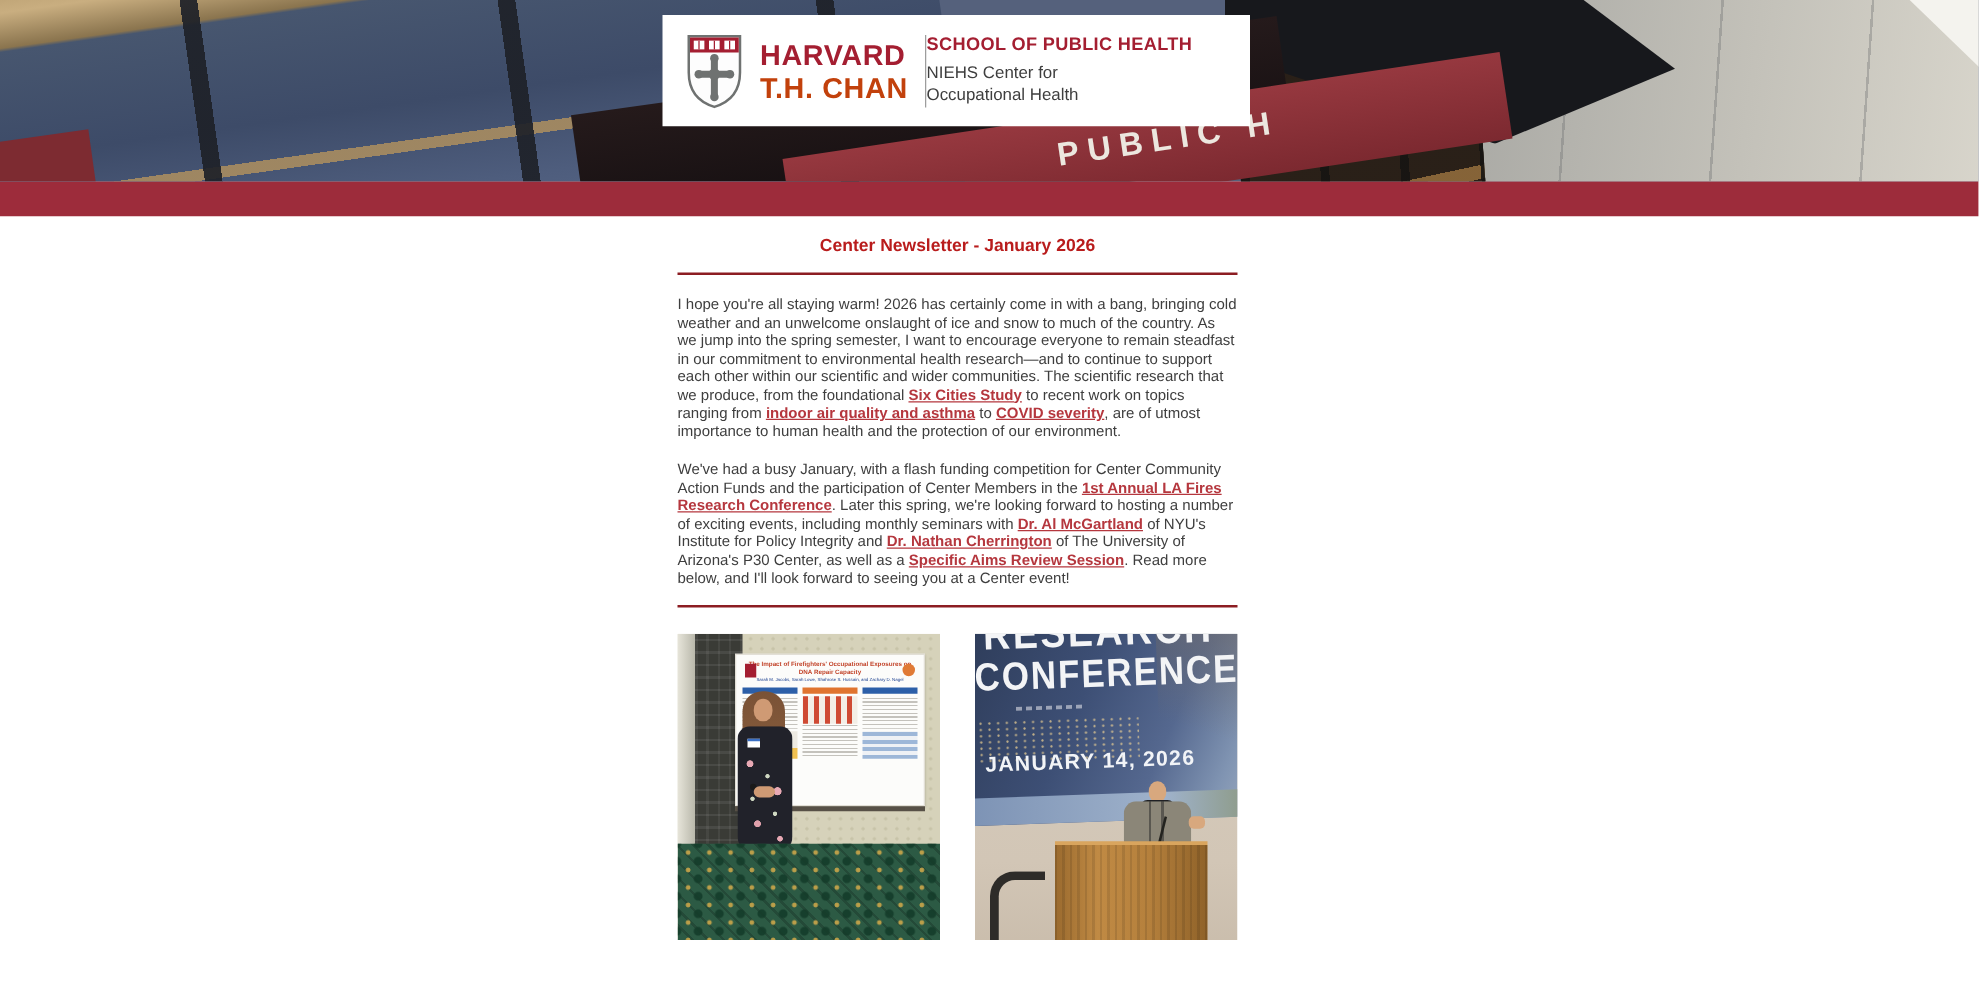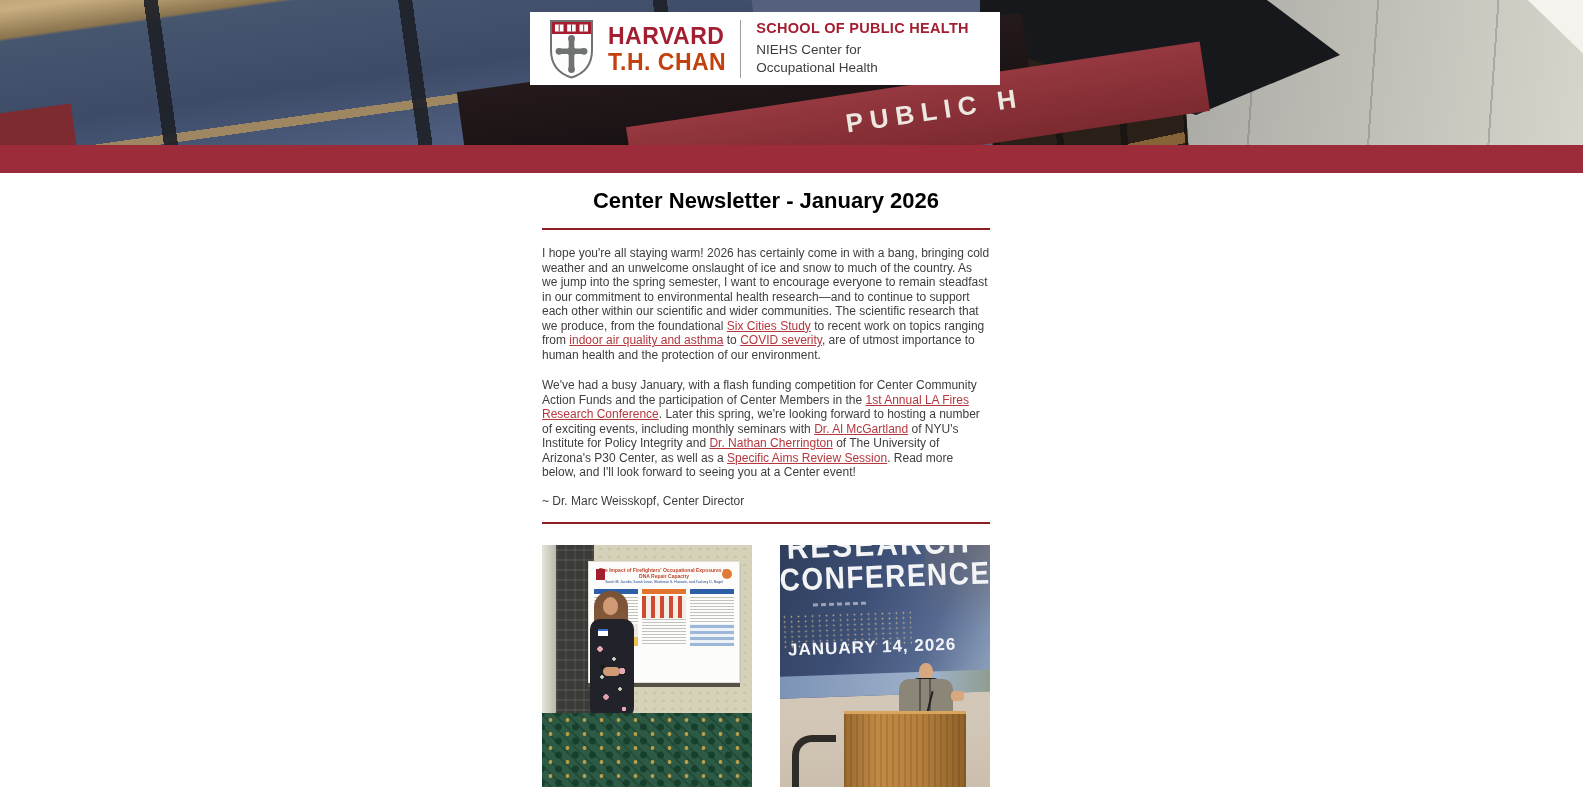--- a/index.html
+++ b/index.html
@@ -35,37 +35,37 @@
     background:linear-gradient(180deg,#251a1b,#120d0f); }
   .banner-red { left:628px; top:84px; width:580px; height:70px; transform:rotate(-8.5deg);
     background:linear-gradient(180deg,#96383f,#7c2930); }
   .banner-red .banner-text { display:block; padding:14px 0 0 218px; font-size:26px; font-weight:bold;
     letter-spacing:7px; color:#ece7df; white-space:nowrap; }
 
   
   .maroon-bar { width:100%; height:28px; background:#9d2c3b; }
 
   
-  .logo-card { position:absolute; left:530px; top:12px; width:470px; height:73px; background:#ffffff;
+  .logo-card { position:absolute; left:530px; top:12px; width:470px; height:89px; background:#ffffff;
     z-index:10; display:flex; align-items:center; padding-left:18px; }
   .shield { width:47px; height:62px; flex:0 0 auto; }
   .wordmark { margin-left:13px; line-height:26px; font-weight:bold; font-size:23px; letter-spacing:0.5px; white-space:nowrap; }
   .wordmark .wm1 { color:#a41e31; }
   .wordmark .wm2 { color:#c2410c; }
   .logo-divider { width:1px; height:58px; background:#9d9d9d; margin-left:14px; }
-  .logo-right { margin-left:15px; }
+  .logo-right { }
   .school-name { color:#a41e31; font-weight:bold; font-size:14.5px; letter-spacing:0.3px; white-space:nowrap; }
   .center-name { color:#3e3e3e; font-size:13.5px; line-height:18px; margin-top:5px; }
 
   
   .email-col { position:relative; width:448px; margin-left:542px; padding-top:15px; }
-  .nl-title { text-align:center; font-size:22px; font-weight:bold; color:#000000; }
+  .nl-title { text-align:center; font-size:14px; font-weight:bold; color:#b91c1c; }
   .red-rule { border:none; border-top:2px solid #8c1d22; margin-top:14px; }
   .body-par { margin-top:16px; font-size:12px; line-height:14.5px; color:#3e3e3e; }
-  .inline-link { color:#b5373e; text-decoration:underline; }
+  .inline-link { color:#b5373e; text-decoration:underline;font-weight:bold; }
   .signature { margin-top:14px; font-size:12px; line-height:14.5px; color:#3e3e3e; }
 
   
   .photos { display:flex; gap:28px; margin-top:21px; height:245px; overflow:hidden; }
   .photo { position:relative; width:210px; height:260px; overflow:hidden; }
   .photo > div { position:absolute; }
 
   
   .photo-left { background-color:#d6d2ba;
     background-image:radial-gradient(circle, #c7c3a8 1px, transparent 1.6px);
@@ -209,21 +209,20 @@
         <div>Occupational Health</div>
       </div>
     </div>
   </div>
 
   <div class="email-col">
     <div class="nl-title">Center Newsletter - January 2026</div>
     <hr class="red-rule">
     <p class="body-par">I hope you're all staying warm! 2026 has certainly come in with a bang, bringing cold weather and an unwelcome onslaught of ice and snow to much of the country. As we jump into the spring semester, I want to encourage everyone to remain steadfast in our commitment to environmental health research—and to continue to support each other within our scientific and wider communities. The scientific research that we produce, from the foundational <a class="inline-link" href="#">Six Cities Study</a> to recent work on topics ranging from <a class="inline-link" href="#">indoor air quality and asthma</a> to <a class="inline-link" href="#">COVID severity</a>, are of utmost importance to human health and the protection of our environment.</p>
     <p class="body-par">We've had a busy January, with a flash funding competition for Center Community Action Funds and the participation of Center Members in the <a class="inline-link" href="#">1st Annual LA Fires Research Conference</a>. Later this spring, we're looking forward to hosting a number of exciting events, including monthly seminars with <a class="inline-link" href="#">Dr. Al McGartland</a> of NYU's Institute for Policy Integrity and <a class="inline-link" href="#">Dr. Nathan Cherrington</a> of The University of Arizona's P30 Center, as well as a <a class="inline-link" href="#">Specific Aims Review Session</a>. Read more below, and I'll look forward to seeing you at a Center event!</p>
-    <p class="signature">~ Dr. Marc Weisskopf, Center Director</p>
     <hr class="red-rule">
 
     <div class="photos">
 
       <div class="photo photo-left">
         <div class="pl-door"></div>
         <div class="pl-panel"></div>
         <div class="pl-poster">
           <div class="pl-logos"></div>
           <div class="pl-logos2"></div>

